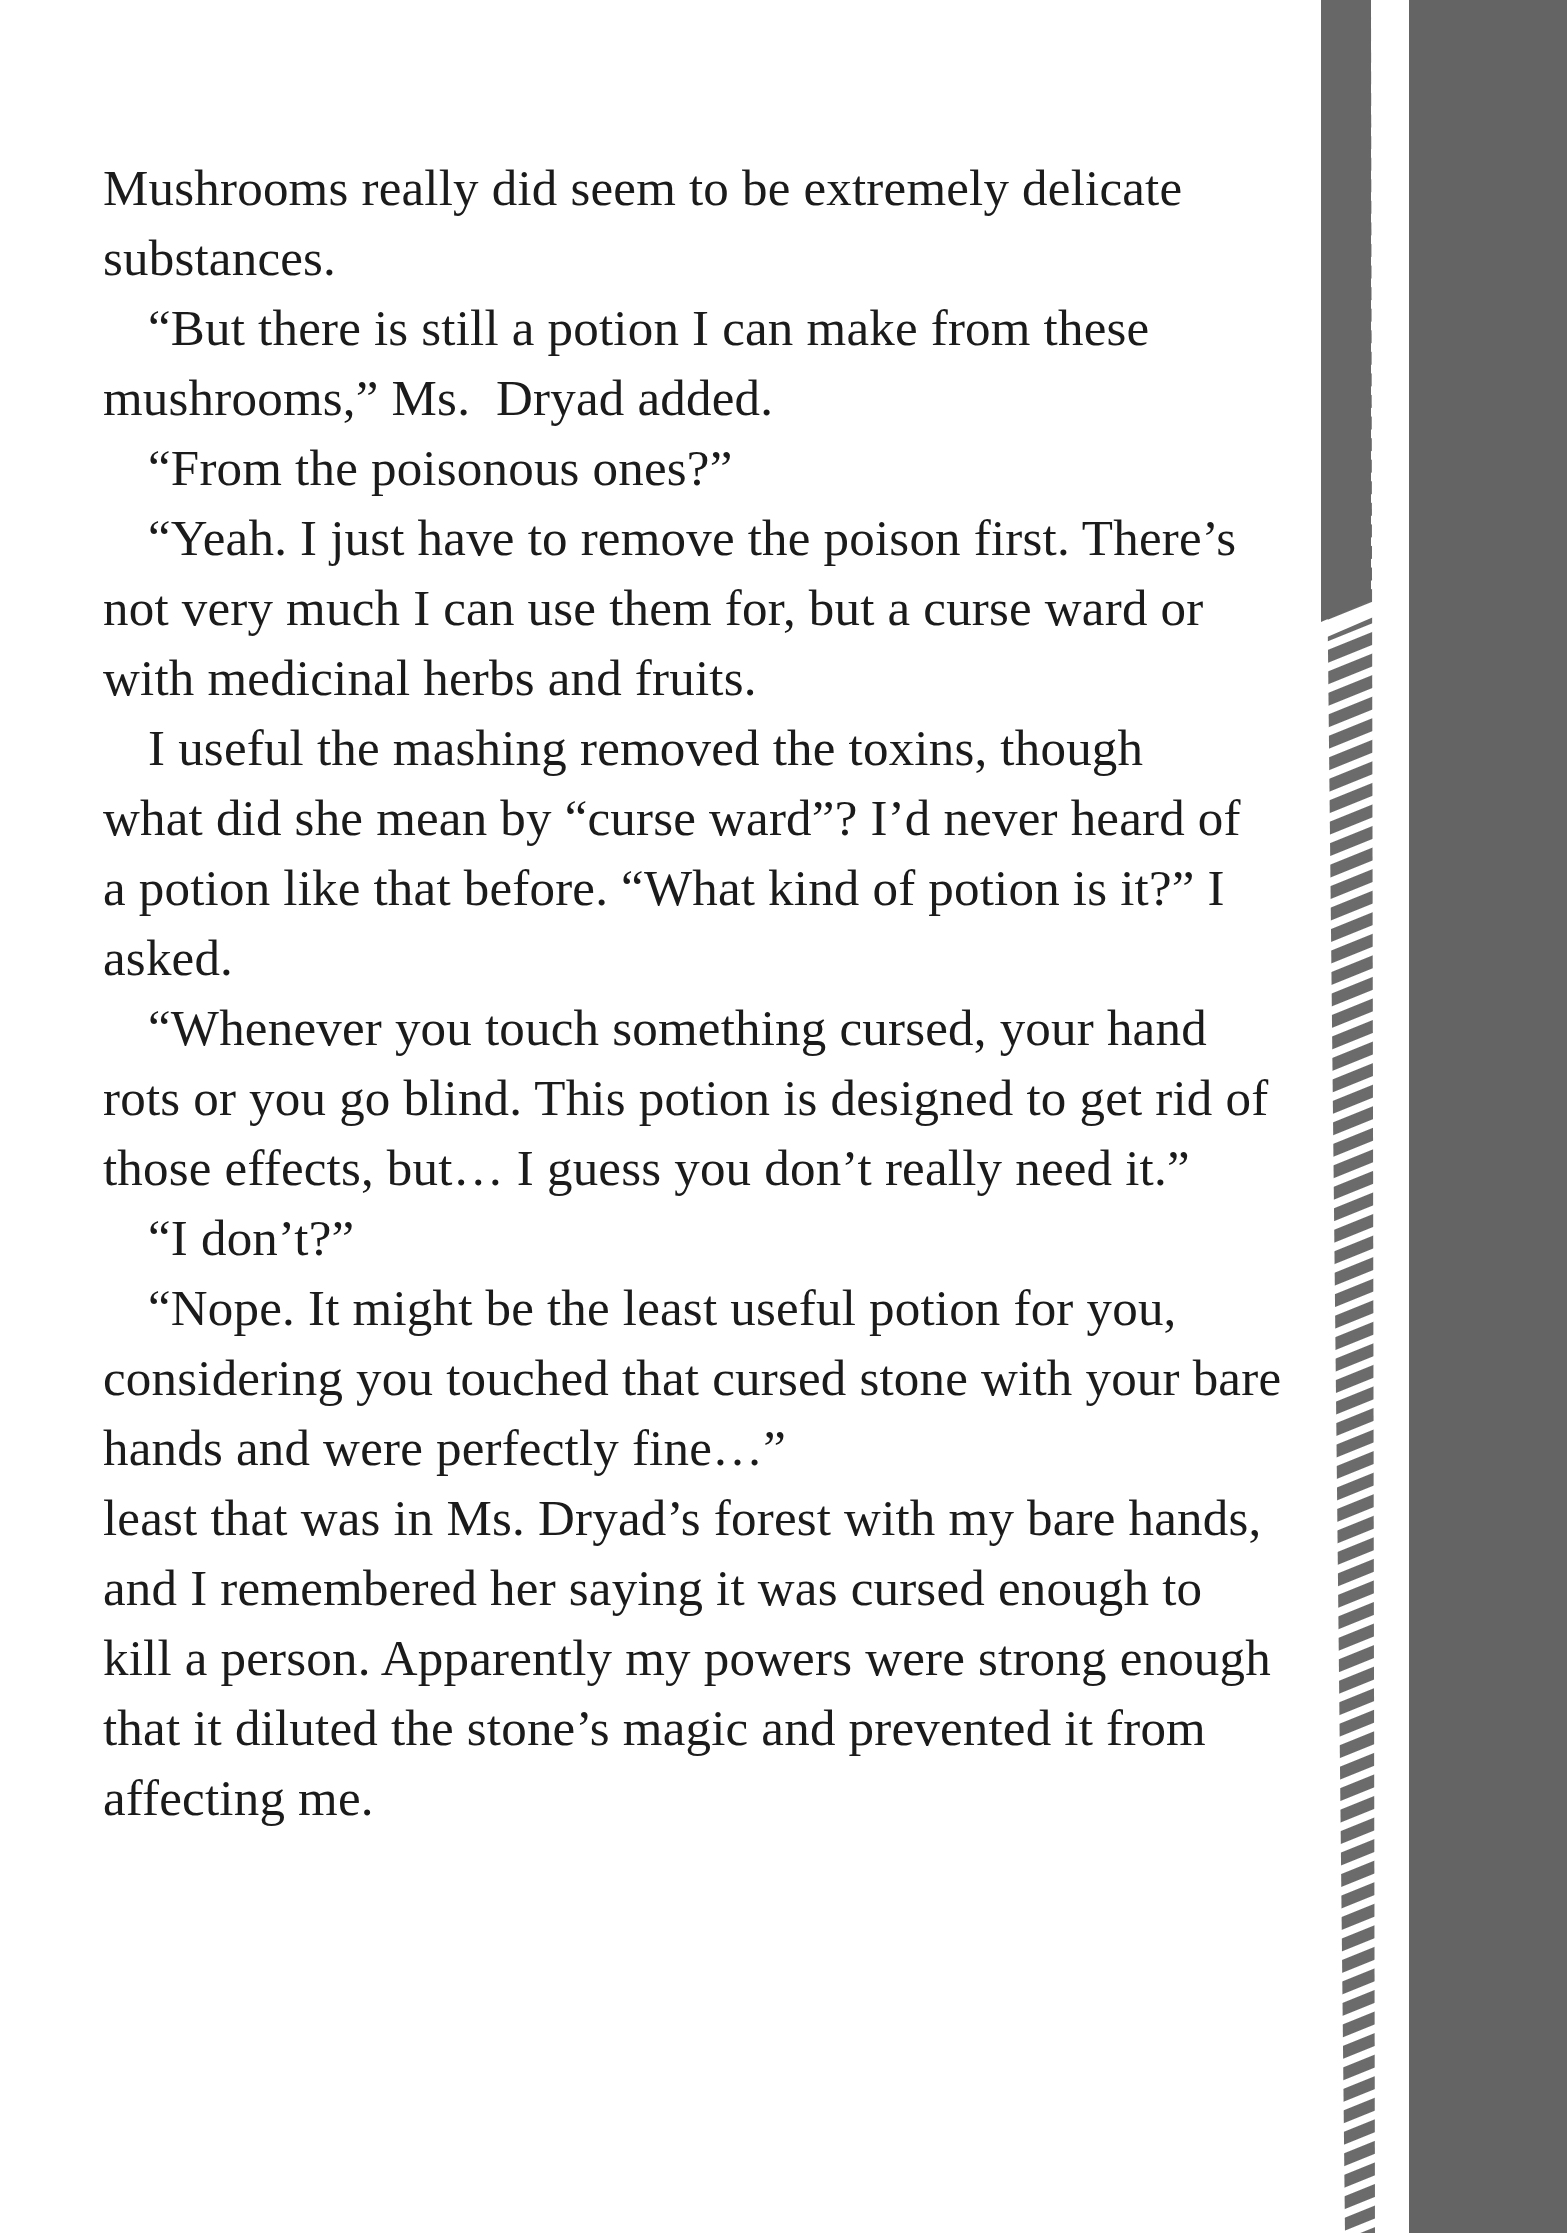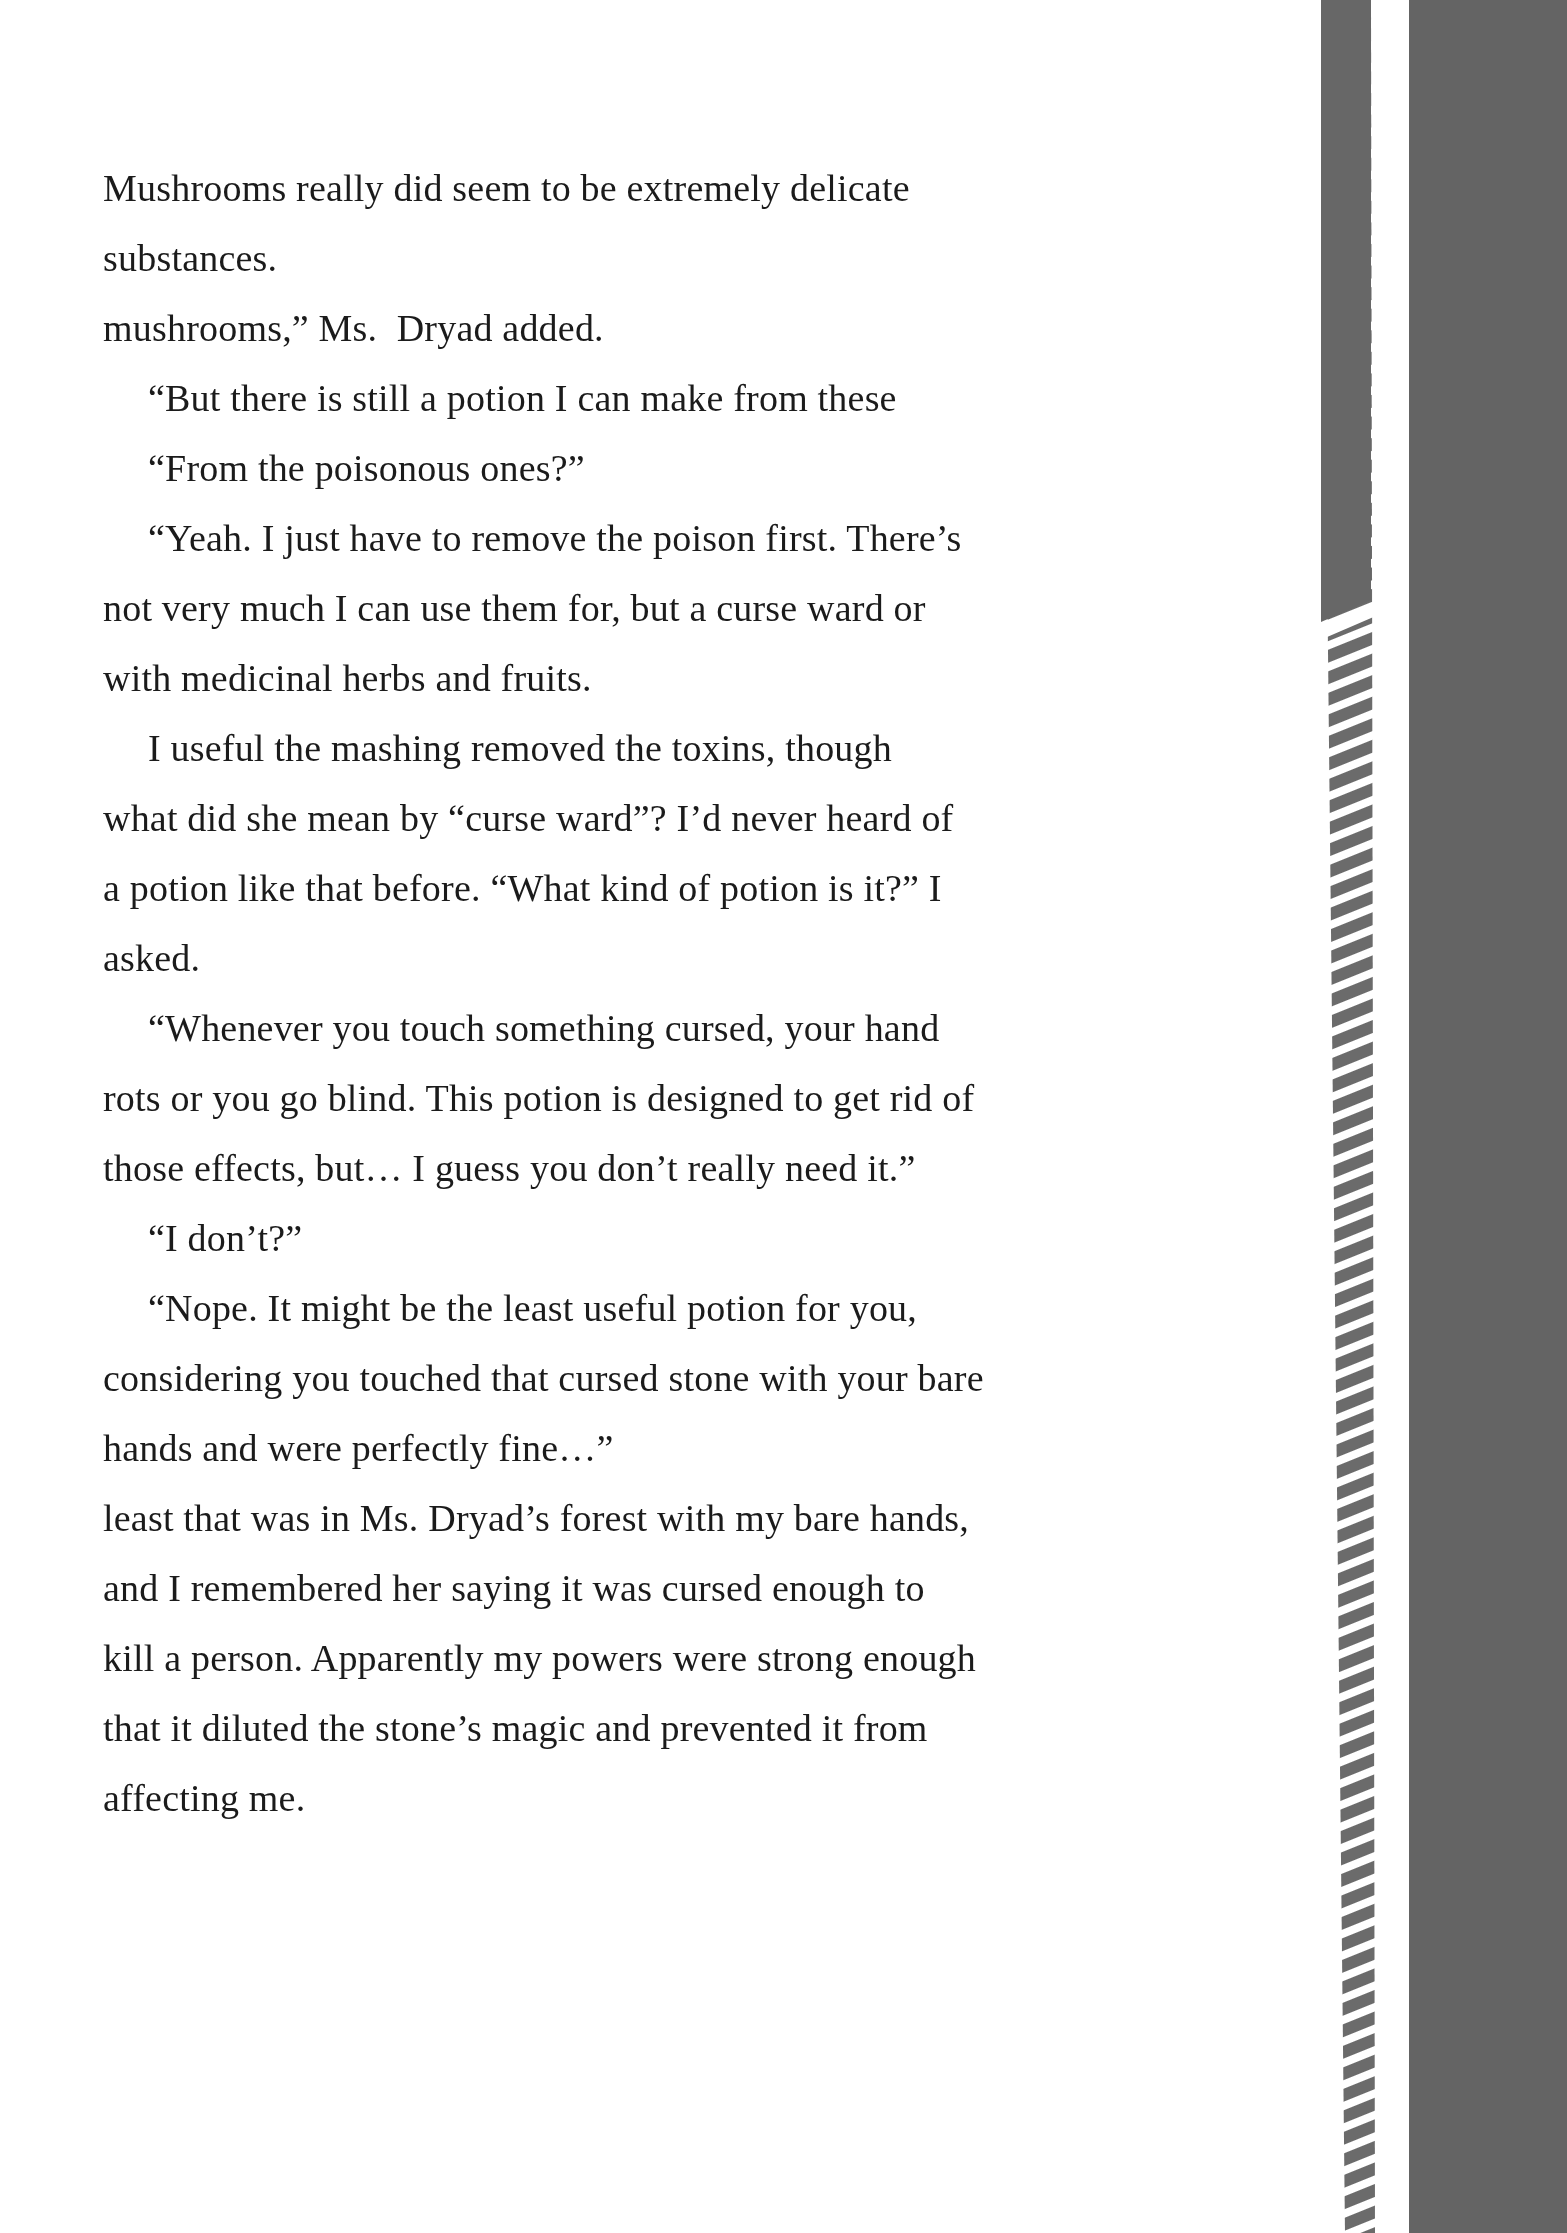--- a/index.html
+++ b/index.html
@@ -17,21 +17,21 @@
   .page {
     position: absolute;
     inset: 0;
     background: var(--page-bg, #ffffff);
   }
   .text-block {
     position: absolute;
     left: 103px;
     top: 153px;
     width: 1175px;
-    font-size: 38px;
+    font-size: 51px;
     line-height: 70px;
     color: var(--text-color, #1b1b1b);
     letter-spacing: 0.2px;
   }
   .line {
     white-space: pre;      
     height: 70px;
   }
   .line.indent {
     padding-left: 45px;
@@ -43,22 +43,22 @@
   }
 </style>
 </head>
 <body>
 
 <div class="page">
 
   <div class="text-block" id="text-block">
       <div class="line">Mushrooms really did seem to be extremely delicate</div>
       <div class="line">substances.</div>
+      <div class="line indent">“But there is still a potion I can make from these</div>
       <div class="line">mushrooms,” Ms.  Dryad added.</div>
-      <div class="line indent">“But there is still a potion I can make from these</div>
       <div class="line indent">“From the poisonous ones?”</div>
       <div class="line indent">“Yeah. I just have to remove the poison first. There’s</div>
       <div class="line">not very much I can use them for, but a curse ward or</div>
       <div class="line">with medicinal herbs and fruits.</div>
       <div class="line indent">I useful the mashing removed the toxins, though</div>
       <div class="line">what did she mean by “curse ward”? I’d never heard of</div>
       <div class="line">a potion like that before. “What kind of potion is it?” I</div>
       <div class="line">asked.</div>
       <div class="line indent">“Whenever you touch something cursed, your hand</div>
       <div class="line">rots or you go blind. This potion is designed to get rid of</div>

